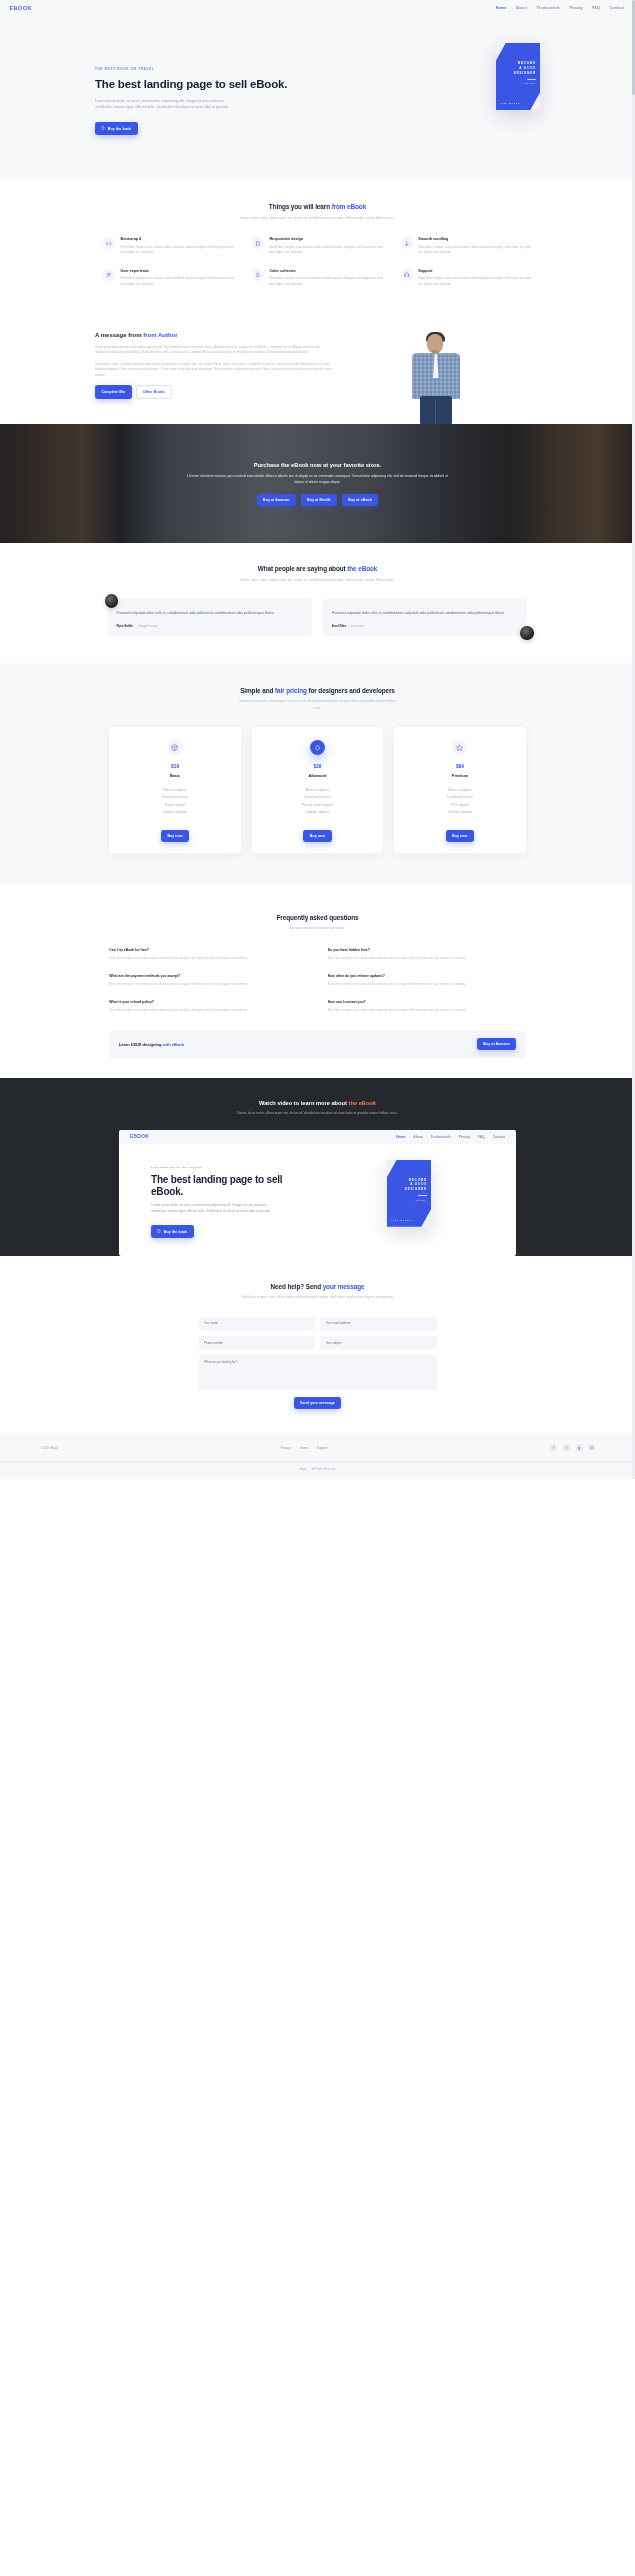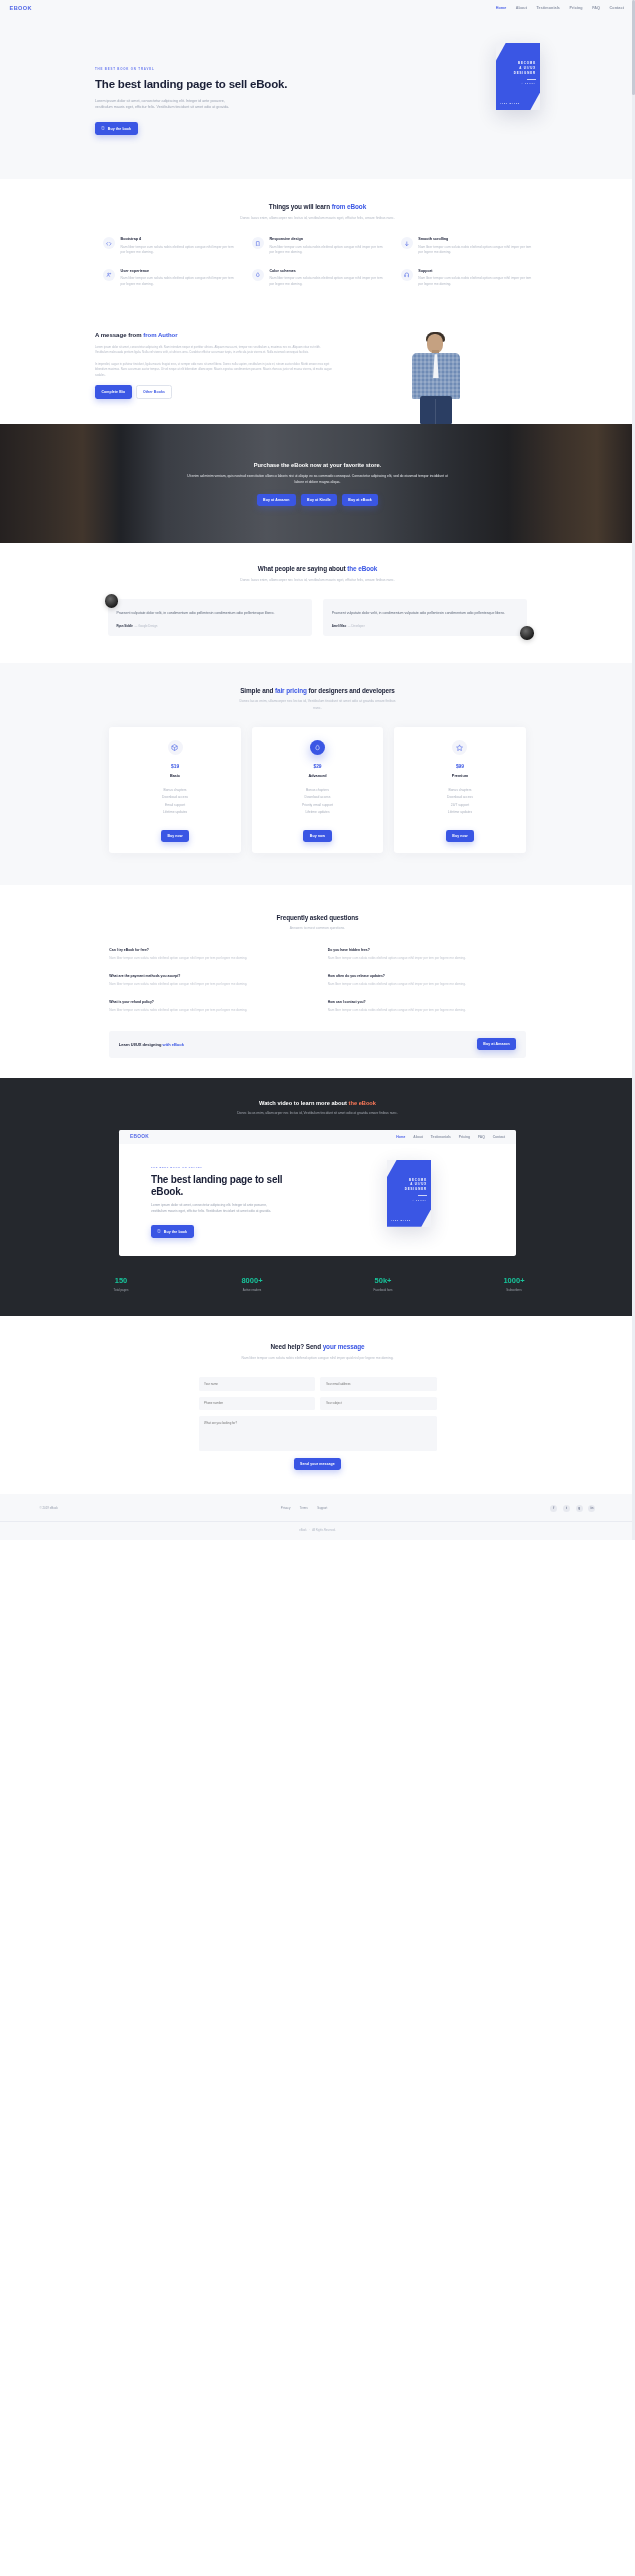--- a/index.html
+++ b/index.html
@@ -561,40 +561,20 @@
               <div class="bt1">DESIGNER</div>
               <div class="rule"></div>
               <div class="bt2">A EBOOK</div>
             </div>
             <div class="bauthor">ALEX WALES</div>
           </div>
         </div>
       </div>
     </div>
 
-    <div class="stats">
-      <div class="stat-grid">
-        <div>
-          <div class="stat-n">150</div>
-          <div class="stat-l">Total pages</div>
-        </div>
-        <div>
-          <div class="stat-n">8000+</div>
-          <div class="stat-l">Active readers</div>
-        </div>
-        <div>
-          <div class="stat-n">50k+</div>
-          <div class="stat-l">Facebook fans</div>
-        </div>
-        <div>
-          <div class="stat-n">1000+</div>
-          <div class="stat-l">Subscribers</div>
-        </div>
-      </div>
-    </div>
   </div>
 
   <div class="contact-sec">
     <div class="container">
       <div class="sec-title">
         <span>Need help? Send </span><span class="accent">your message</span>
       </div>
       <div class="sec-sub">Nam liber tempor cum soluta nobis eleifend option congue nihil imper quid nisl per legere me doming.</div>
 
       <div class="form">

